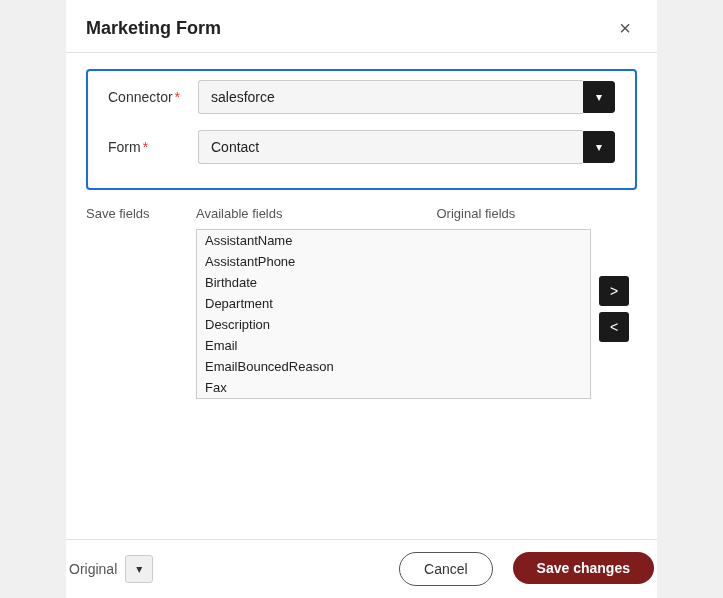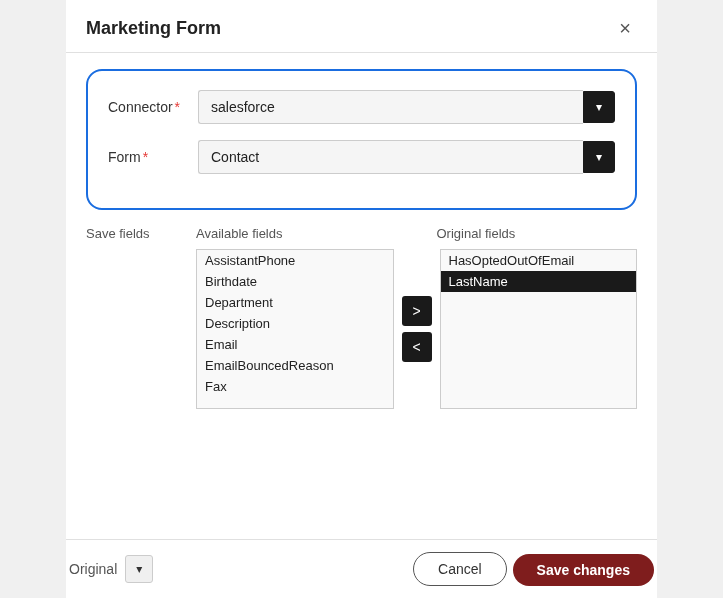--- a/index.html
+++ b/index.html
@@ -43,22 +43,22 @@
       line-height: 1;
       padding: 2px 6px;
     }
     .modal-body {
       flex: 1;
       overflow-y: auto;
       padding: 16px 20px;
     }
     .outlined-section {
       border: 2px solid #1a6de0;
-      border-radius: 16px;
-      padding: 19px 20px;
+      border-radius: 4px;
+      padding: 9px 20px;
       margin-bottom: 16px;
     }
     .field-row {
       display: flex;
       align-items: center;
       margin-bottom: 16px;
     }
     .field-row:last-child {
       margin-bottom: 15px;
     }
@@ -196,22 +196,22 @@
       background: #f0f0f0;
       border: 1px solid #ccc;
       border-radius: 3px;
       padding: 6px 10px;
       cursor: pointer;
       font-size: 12px;
       color: #333;
     }
     .footer-right {
       display: flex;
-      align-items: flex-end;
-      gap: 6px;
+      align-items: flex-start;
+      gap: 20px;
     }
     .cancel-btn {
       background: #fff;
       border: 1px solid #555;
       border-radius: 20px;
       padding: 8px 24px;
       font-size: 14px;
       cursor: pointer;
       color: #333;
     }
@@ -261,36 +261,33 @@
 
     <div class="form-fields-section">
       <div class="form-fields-header">
         <span class="col-label form-fields-col">Save fields</span>
         <span class="col-label available-col">Available fields</span>
         <span class="col-label selected-col">Original fields</span>
       </div>
       <div class="fields-row">
         <div class="form-fields-spacer"></div>
         <div class="list-box" id="available-list">
+            <div class="list-item">AssistantName</div>
             <div class="list-item">AssistantPhone</div>
             <div class="list-item">Birthdate</div>
             <div class="list-item">Department</div>
             <div class="list-item">Description</div>
             <div class="list-item">Email</div>
             <div class="list-item">EmailBouncedReason</div>
             <div class="list-item">Fax</div>
           </div>
         <div class="arrow-buttons">
           <button class="arrow-btn">&gt;</button>
           <button class="arrow-btn">&lt;</button>
         </div>
-        <div class="list-box" id="selected-list">
-            <div class="list-item">HasOptedOutOfEmail</div>
-            <div class="list-item selected">LastName</div>
-          </div>
       </div>
     </div>
   </div>
 
   <div class="modal-footer">
     <div class="footer-left">
       <span class="footer-original-text">Original</span>
       <button class="footer-chevron-btn">▾</button>
     </div>
     <div class="footer-right">

